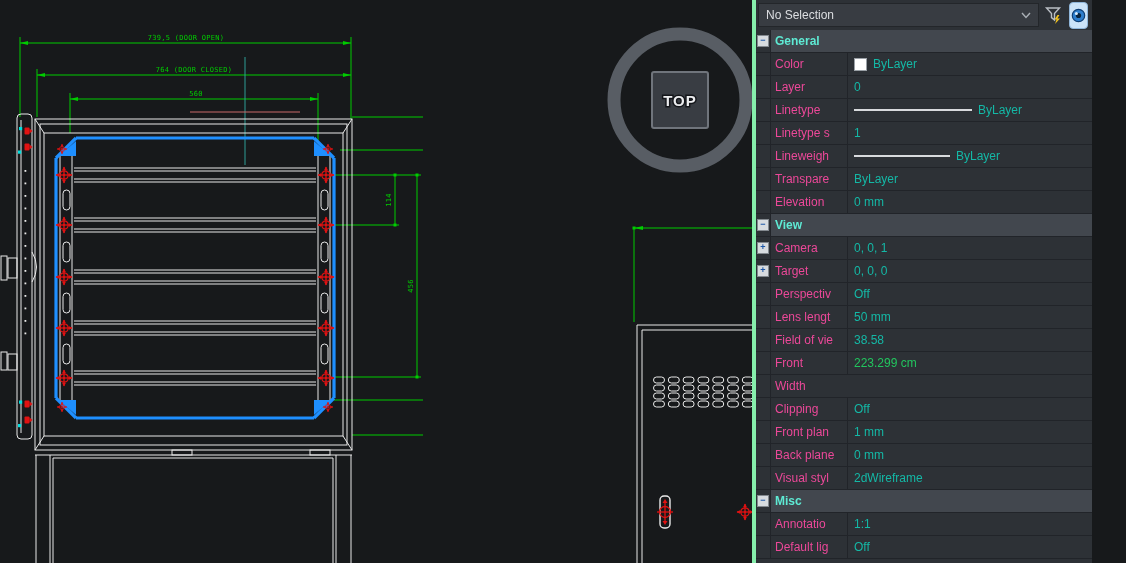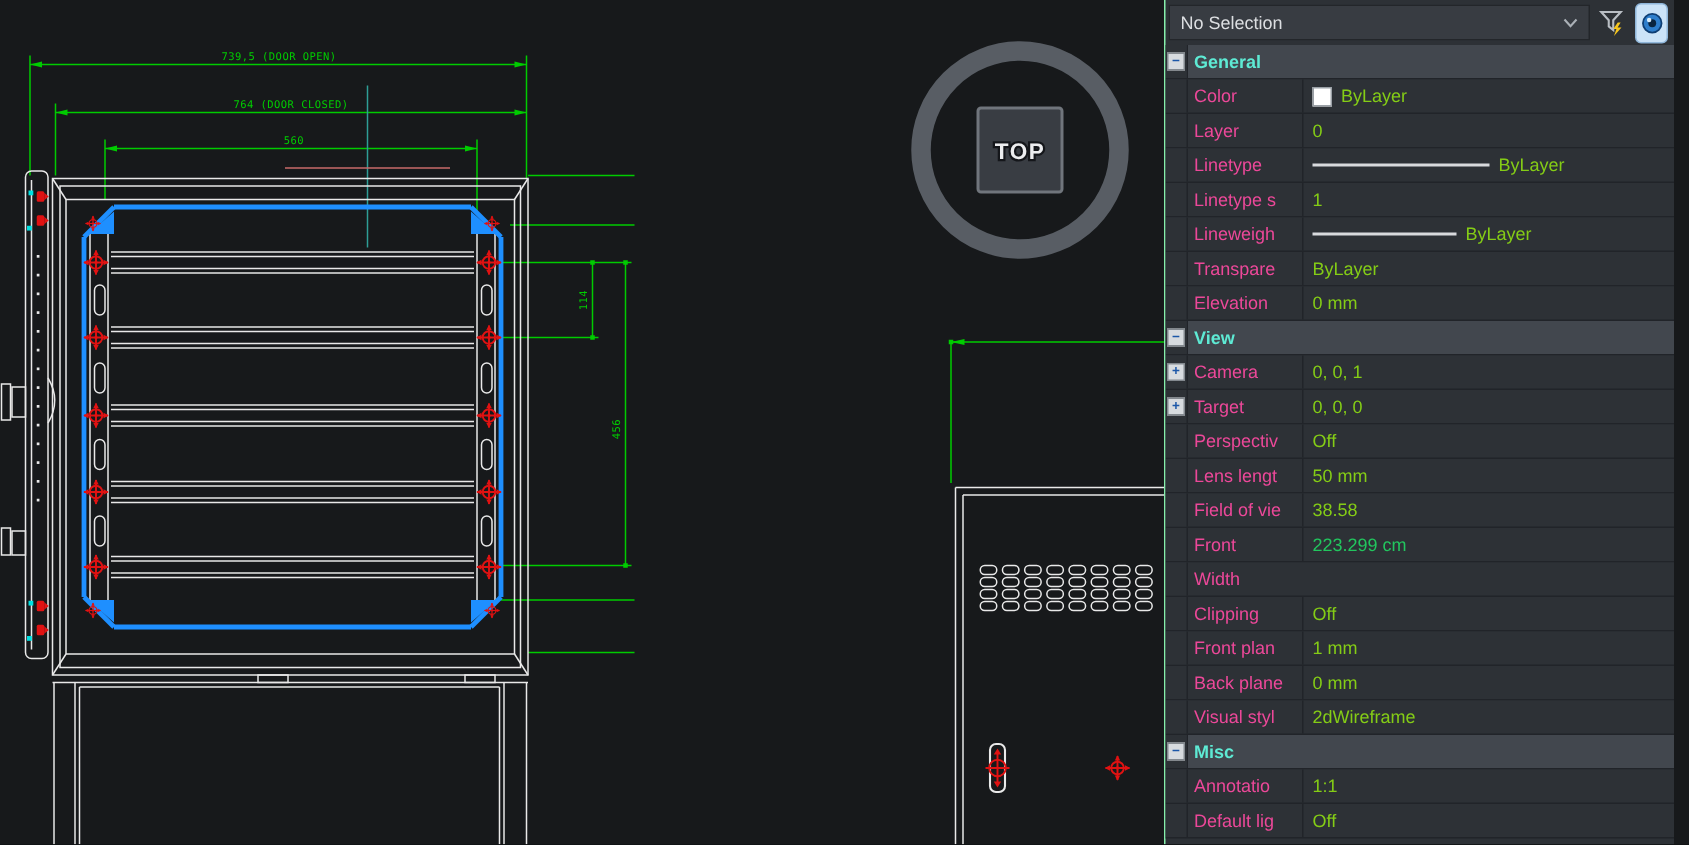--- a/index.html
+++ b/index.html
@@ -17,42 +17,42 @@
   .ln-r{stroke:var(--red);fill:none;stroke-width:1.3;}
   .fill-r{fill:var(--red);stroke:none;}
   .fill-c{fill:var(--cyan);stroke:none;}
   .ln-teal{stroke:var(--teal);fill:none;stroke-width:1;}
   .ln-sal{stroke:var(--salmon);fill:none;stroke-width:1;}
   .dimtext{fill:var(--green);font:7px "DejaVu Sans Mono",monospace;letter-spacing:.3px;}
   .toptext{fill:#ecedef;font:bold 15px "Liberation Sans",sans-serif;
            paint-order:stroke;stroke:#14161a;stroke-width:3px;letter-spacing:1px;}
   .ringc{stroke:#585d64;fill:none;}
   
-  .panel{position:absolute;left:776px;top:0;width:340px;height:563px;
-         background:var(--panel-bg);border-left:1px solid #86efac;box-sizing:border-box;
+  .panel{position:absolute;left:752px;top:0;width:340px;height:563px;
+         background:var(--panel-bg);border-left:4px solid #86efac;box-sizing:border-box;
          color:#e9eaec;font-size:12px;overflow:hidden;}
   .topbar{display:flex;align-items:center;height:30px;padding:0 4px 0 2px;gap:5px;}
   .combo{flex:0 0 265px;height:22px;background:#383c42;border:1px solid #23262a;
          display:flex;align-items:center;justify-content:space-between;
          padding:0 7px;color:#dcdee1;cursor:default;}
   .filterbtn{width:24px;height:24px;display:flex;align-items:center;justify-content:center;}
   .eyebtn{width:31px;height:25px;background:#cbe3f8;border:1px solid #8fb6da;border-radius:4px;
           display:flex;align-items:center;justify-content:center;}
   .grid{position:absolute;left:0;top:30px;right:0;}
   .prow{display:flex;height:23px;box-sizing:border-box;border-bottom:1px solid #212429;
         align-items:stretch;background:var(--panel-bg);}
   .gut{flex:0 0 14px;display:flex;align-items:center;justify-content:center;background:var(--panel-bg);}
   .pbox{width:10px;height:10px;background:#d7dbdf;border:1px solid #83898f;
         color:#1c57a8;font:bold 9px/8px "Liberation Sans",sans-serif;text-align:center;}
   .hrow .hlab{flex:1;background:#42474e;border-left:1px solid #212429;display:flex;align-items:center;
               padding-left:4px;font-weight:bold;color:#5eead4;}
   .plab{flex:0 0 72px;border-left:1px solid #212429;display:flex;align-items:center;
         padding-left:4px;color:#ec4899;overflow:hidden;white-space:nowrap;}
   .pval{flex:1;border-left:1px solid #212429;display:flex;align-items:center;gap:6px;
-        padding-left:6px;color:#84cc16;overflow:hidden;white-space:nowrap;}
+        padding-left:6px;color:#14b8a6;overflow:hidden;white-space:nowrap;}
   .pval.dis{color:#22c55e;}
   .swatch{width:11px;height:11px;background:#ffffff;border:1px solid #9aa0a6;flex:0 0 auto;}
   .ltline{height:0;border-top:2px solid #d8dadd;flex:0 0 auto;}
 </style>
 </head>
 <body>
 
 <div class="stage">
 
 <svg id="drawing" width="784" height="563" viewBox="0 0 784 563">

